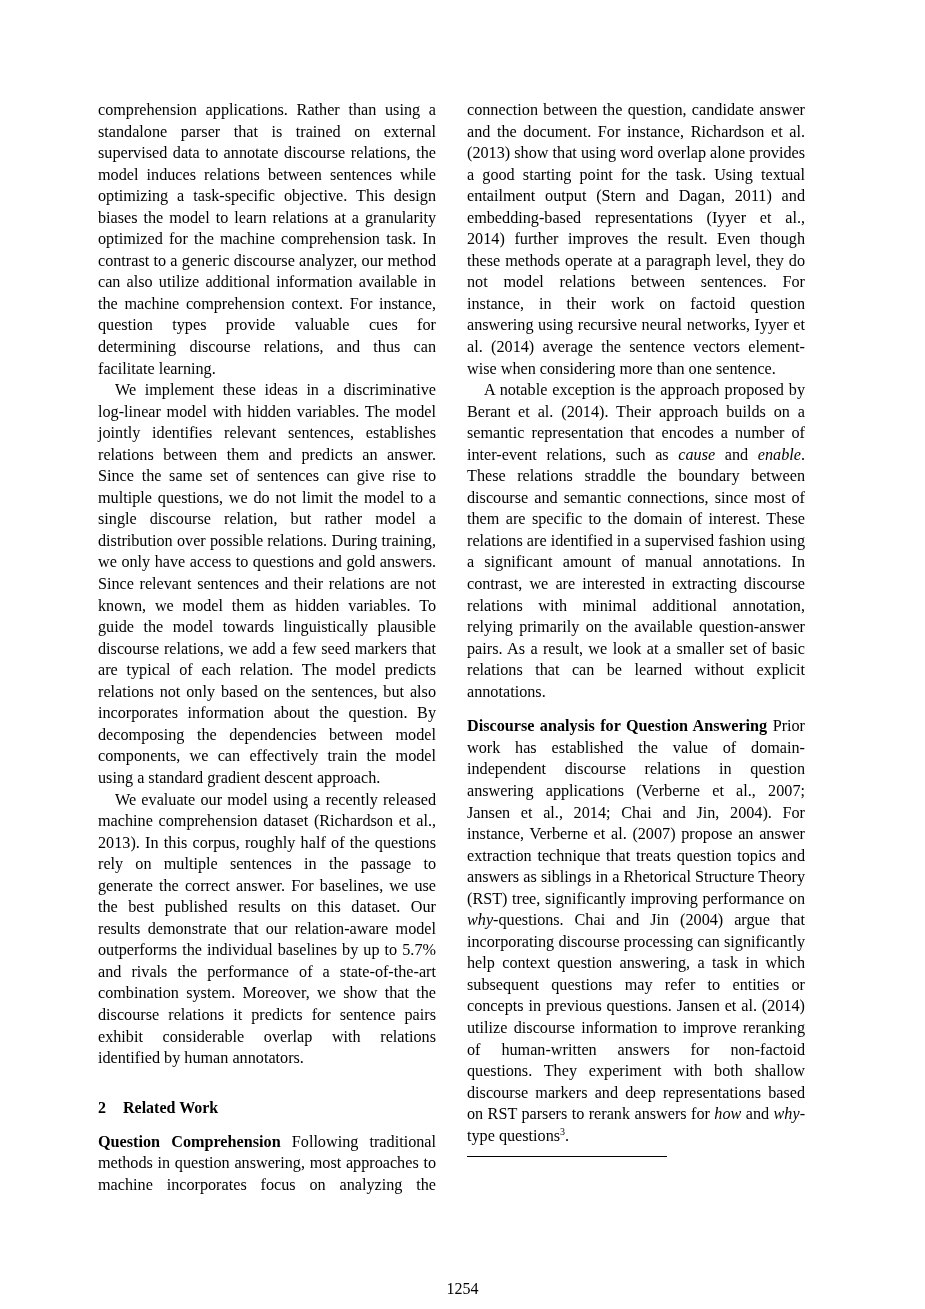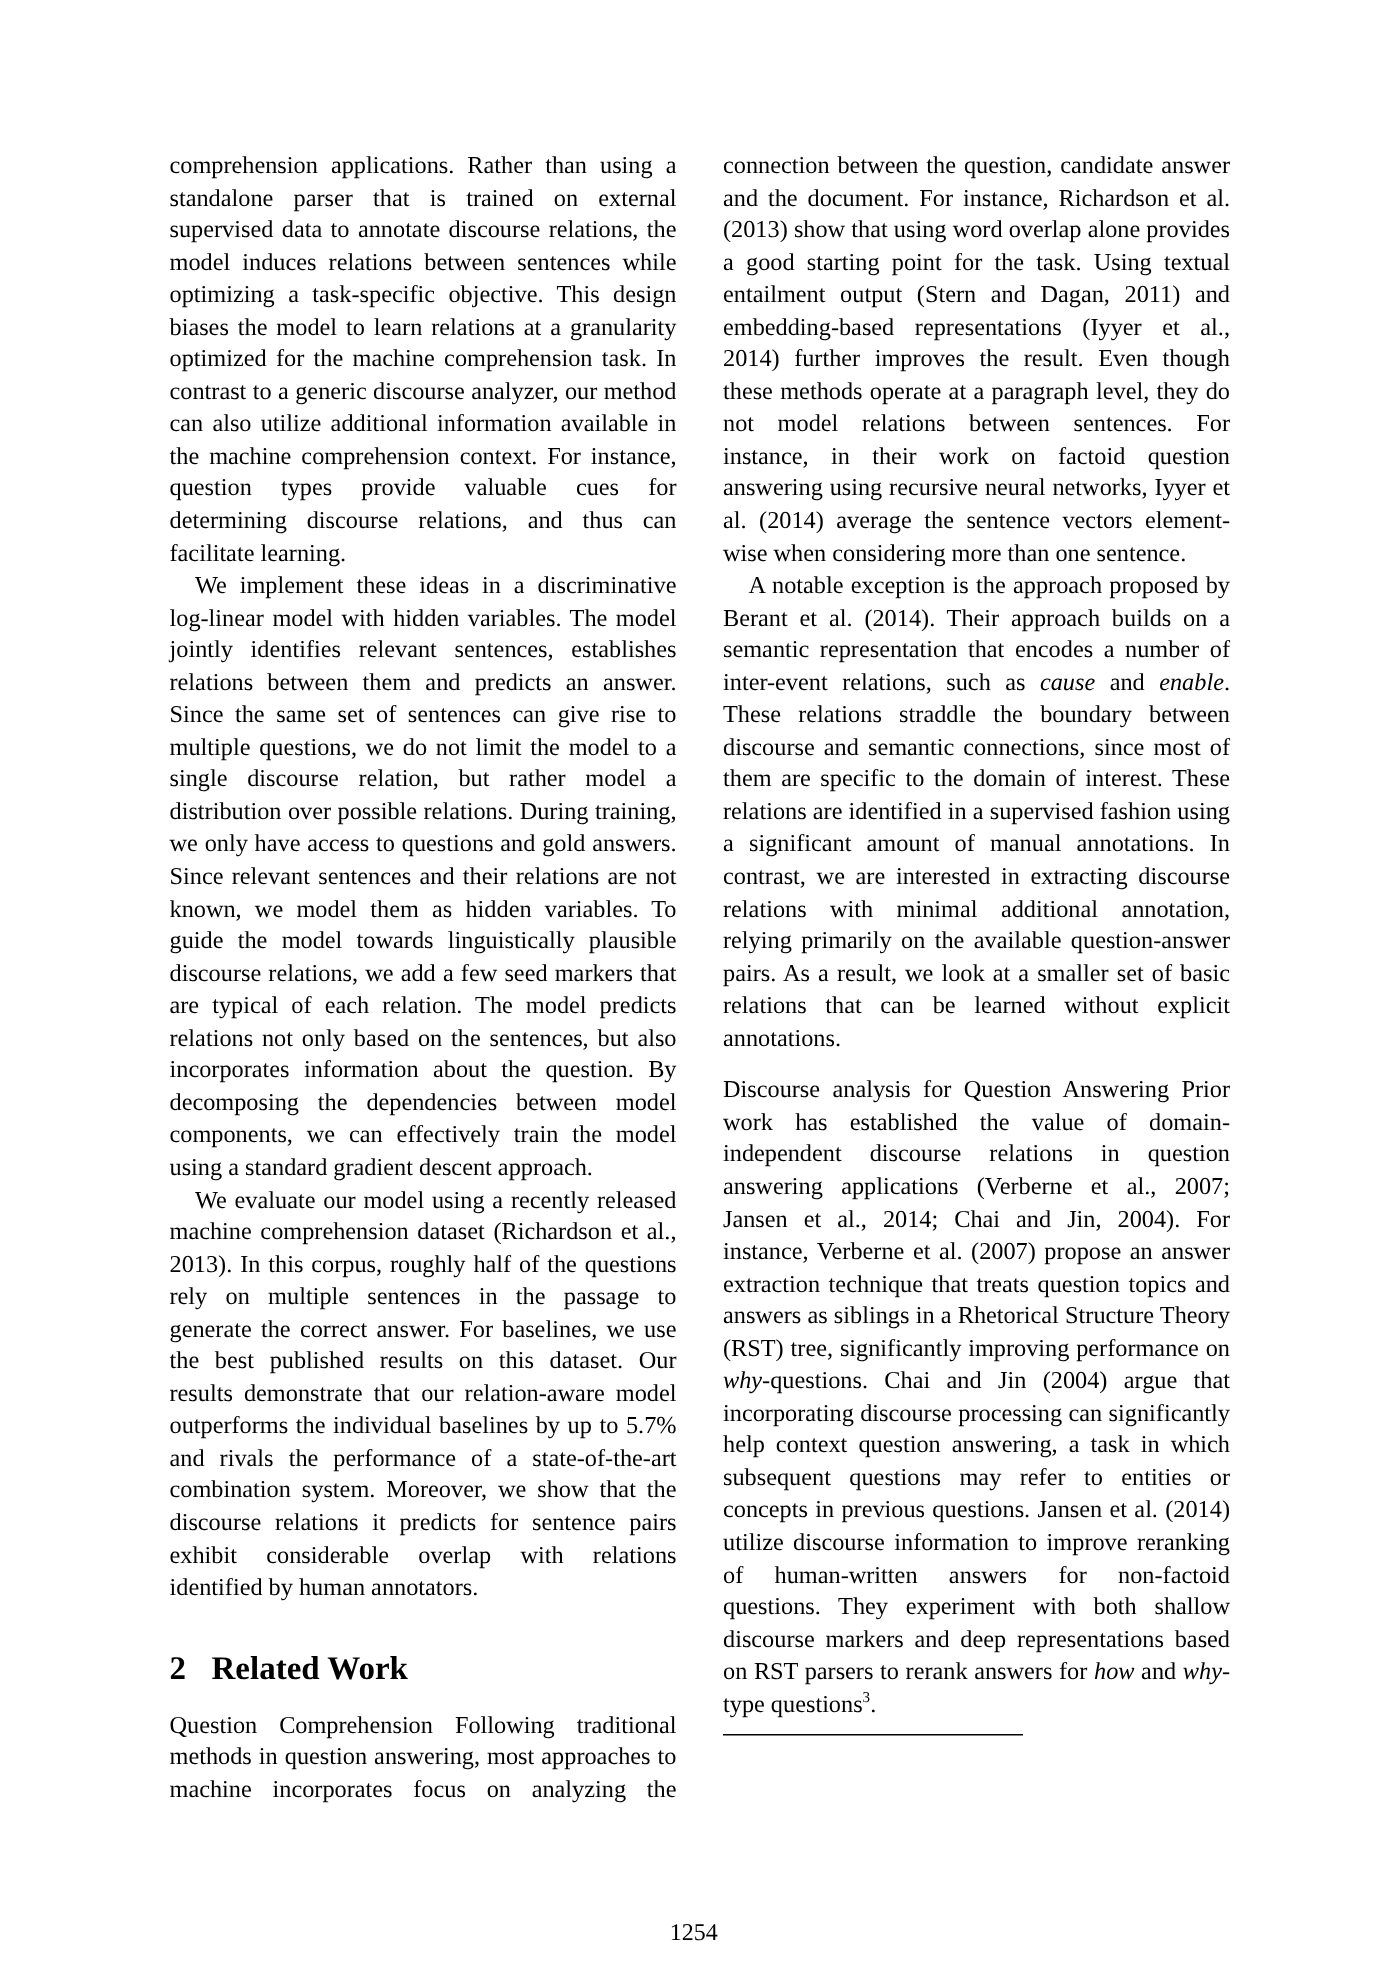--- a/index.html
+++ b/index.html
@@ -8,43 +8,43 @@
     width:925px;
     height:1309px;
     background:#ffffff;
     font-family:"Liberation Serif","DejaVu Serif",serif;
     color:#000;
     overflow:hidden;
   }
   .columns{
     position:absolute;
     top:100px;
-    left:113px;
+    left:98px;
     width:707px;
     display:flex;
     gap:31px;
   }
   .col{
     width:338px;
     font-size:16.2px;
     line-height:1.33;
     text-align:justify;
   }
   .col p{margin:0;}
   p.indent{text-indent:17px;}
   p.cont{text-align-last:justify;}
   h2.section{
-    font-size:22px;
+    font-size:16px;
     font-weight:bold;
     margin:27px 0 14px 0;
     text-align:left;
   }
   h2.section .sec-num{margin-right:17px;}
   p.runin{margin-top:13px;}
-  b.lead{font-weight:normal;}
+  b.lead{font-weight:bold;}
   i{font-style:italic;margin-top:14px;}
   sup{font-size:0.62em;vertical-align:super;line-height:0;}
   .footnote{
     margin-top:9px;
     font-size:13.2px;
     line-height:1.3;
   }
   .fnrule{
     width:200px;
     border-top:1px solid #000;

